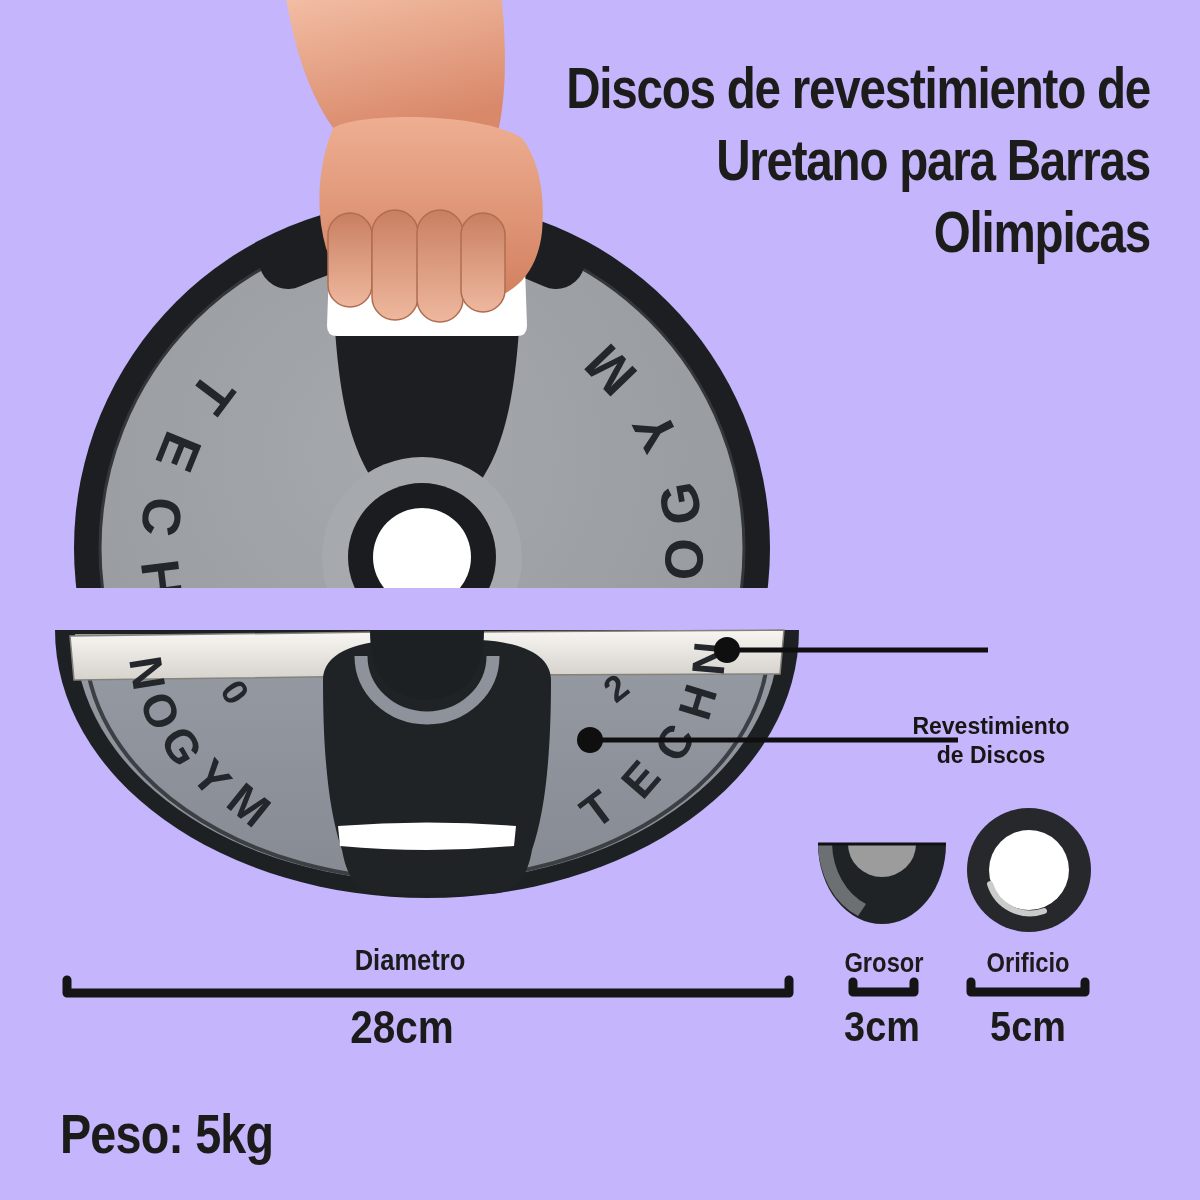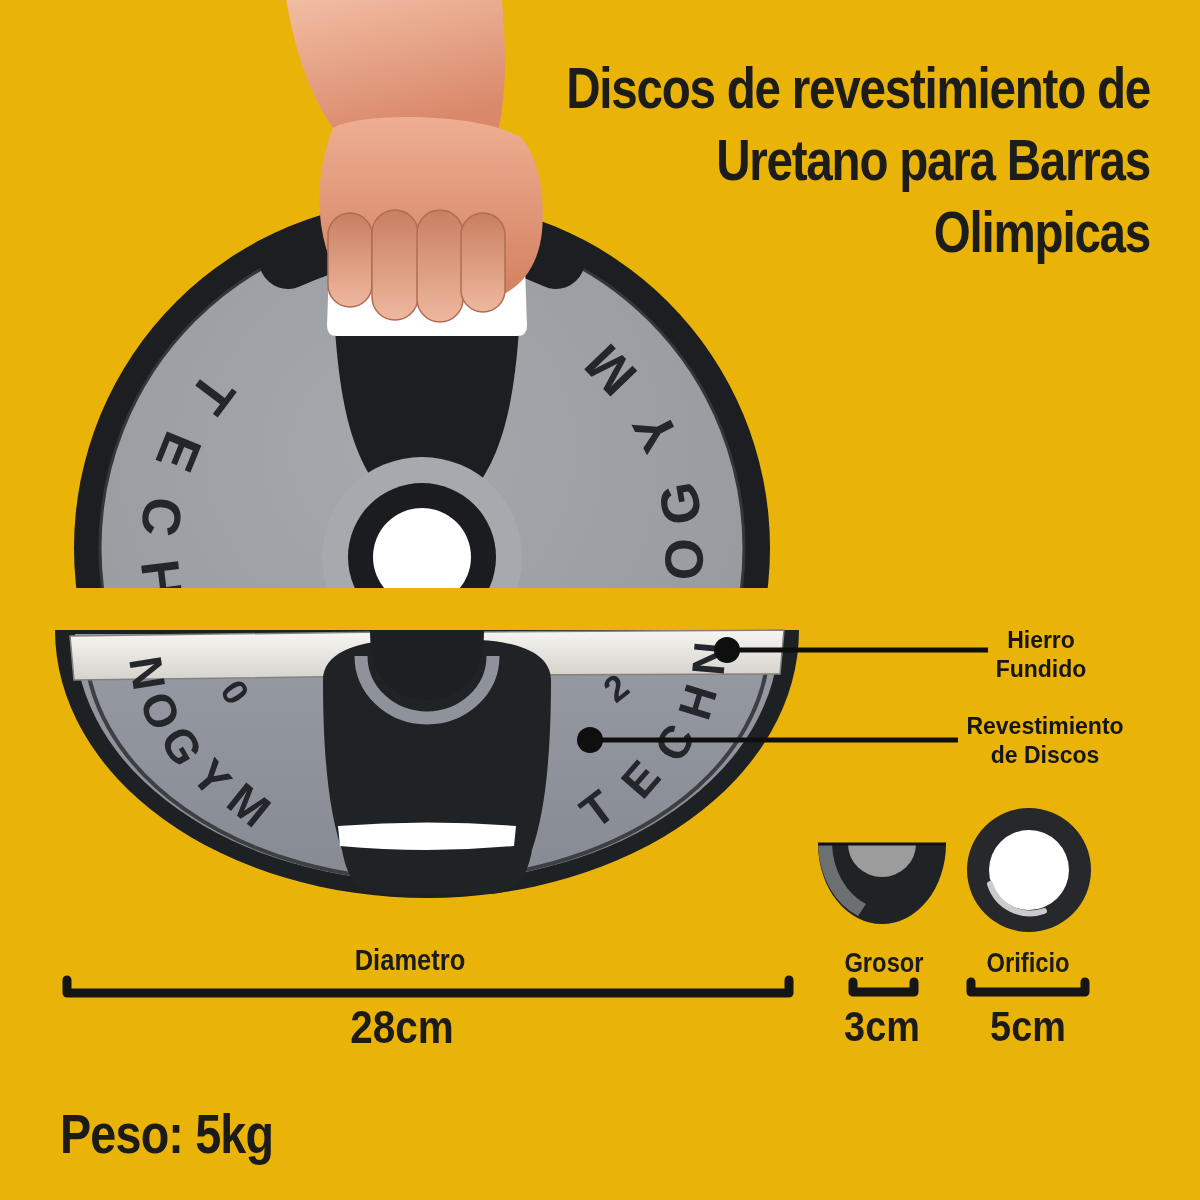--- a/index.html
+++ b/index.html
@@ -1,26 +1,26 @@
 <!DOCTYPE html>
 <html><head>
 <meta charset="utf-8">
 <style>
   html,body{margin:0;padding:0;background:#ffffff;}
-  #canvas{position:relative;width:1200px;height:1200px;background:#eab308;overflow:hidden;
+  #canvas{position:relative;width:1200px;height:1200px;background:#c4b5fd;overflow:hidden;
           font-family:"Liberation Sans", sans-serif;color:#1b1b19;}
   svg{display:block;}
   svg text{font-family:"Liberation Sans", sans-serif;font-weight:700;fill:#23262a;}
   .abs{position:absolute;}
   #title-block{top:52px;right:50px;text-align:right;font-weight:700;font-size:58px;
                line-height:72px;letter-spacing:-1.5px;transform:scaleX(0.82);
                transform-origin:100% 0;color:#1c1c1a;white-space:nowrap;}
   .anno-label{font-weight:700;font-size:23px;line-height:29px;text-align:center;color:#161614;}
   #anno-iron{left:963px;top:626px;width:156px;}
-  #anno-urethane{left:950px;top:712px;width:190px;}
+  #anno-urethane{left:896px;top:712px;width:190px;}
   .mlabel{font-weight:700;text-align:center;transform:scaleX(0.88);transform-origin:50% 0;white-space:nowrap;}
   #diam-label{left:310px;top:944px;width:200px;font-size:29px;}
   #diam-value{left:302px;top:1000px;width:200px;font-size:46px;}
   #gros-label{left:809px;top:948px;width:150px;font-size:27px;}
   #gros-value{left:807px;top:1002px;width:150px;font-size:43px;}
   #orif-label{left:953px;top:948px;width:150px;font-size:27px;}
   #orif-value{left:953px;top:1002px;width:150px;font-size:43px;}
   #weight-text{left:60px;top:1102px;font-size:55px;font-weight:700;letter-spacing:-1px;
                transform:scaleX(0.85);transform-origin:0 0;white-space:nowrap;}
 </style>
@@ -159,24 +159,20 @@
     </g>
     <circle cx="727" cy="650" r="13" fill="#0f0f0f"></circle>
     <circle cx="590" cy="740" r="13" fill="#0f0f0f"></circle>
     <g fill="none" stroke="#151515" stroke-width="9" stroke-linecap="round" stroke-linejoin="round">
       <polyline points="67,980 67,993 789,993 789,980"></polyline>
       <polyline points="853,982 853,992 914,992 914,982"></polyline>
       <polyline points="971,982 971,992 1085,992 1085,982"></polyline>
     </g>
   </svg>
 
-  <div class="abs anno-label" id="anno-iron">
-    <div>Hierro</div>
-    <div>Fundido</div>
-  </div>
   <div class="abs anno-label" id="anno-urethane">
     <div>Revestimiento</div>
     <div>de Discos</div>
   </div>
 
   <div class="abs mlabel" id="diam-label">Diametro</div>
   <div class="abs mlabel" id="diam-value">28cm</div>
   <div class="abs mlabel" id="gros-label">Grosor</div>
   <div class="abs mlabel" id="gros-value">3cm</div>
   <div class="abs mlabel" id="orif-label">Orificio</div>

